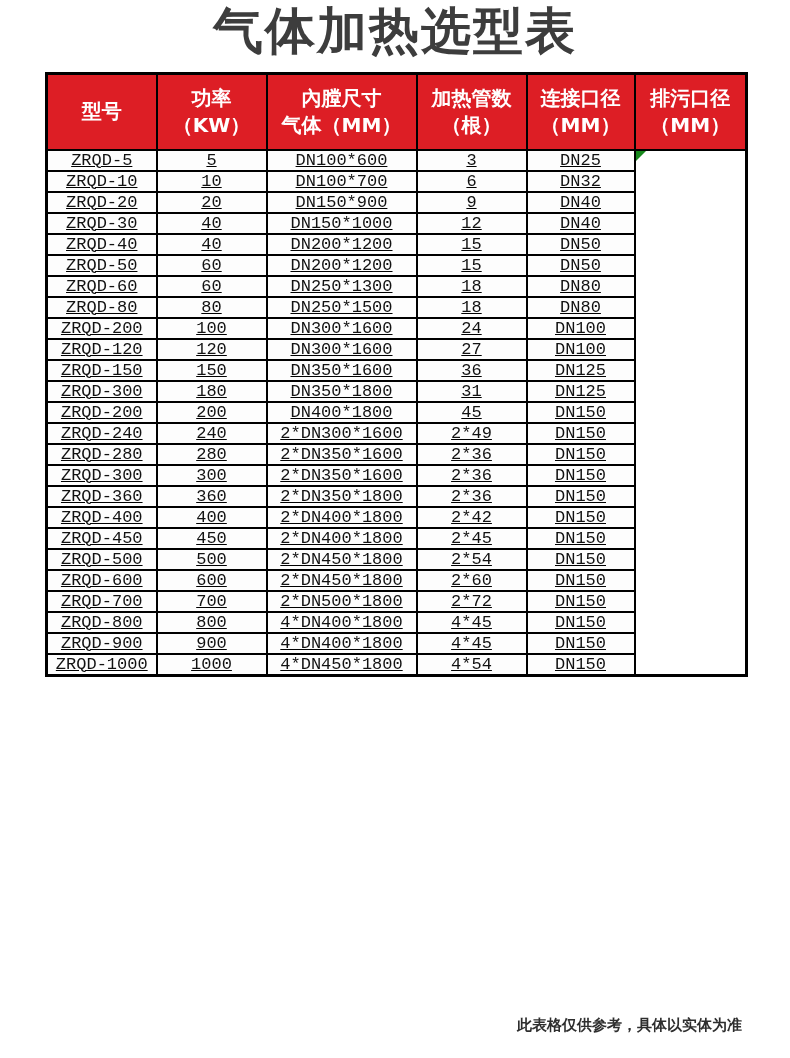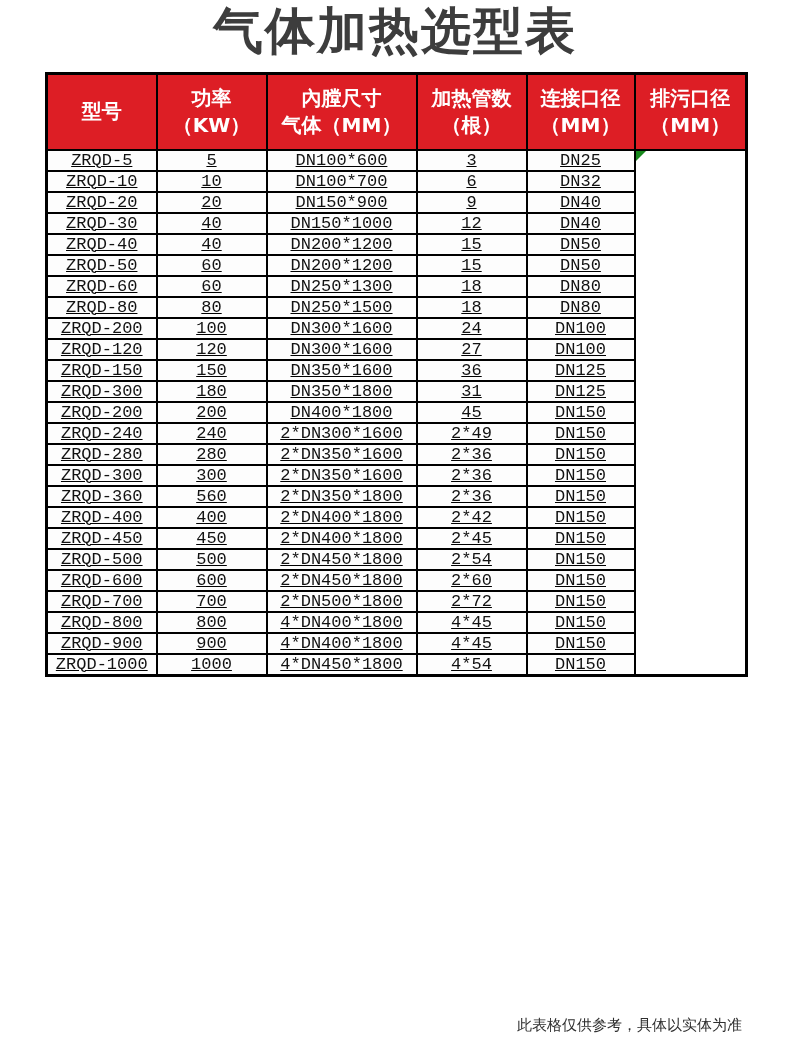--- a/index.html
+++ b/index.html
@@ -66,21 +66,21 @@
     width: 0;
     height: 0;
     border-top: 10px solid var(--marker-green, #17881c);
     border-right: 10px solid transparent;
   }
   .footnote {
     position: absolute;
     top: 1016px;
     right: 48px;
     font-size: 15px;
-    font-weight: normal;
+    font-weight: bold;
     color: #2e2e2e;
     white-space: nowrap;
   }
   
   col.c-model { width: 110px; }
   col.c-power { width: 110px; }
   col.c-chamber { width: 150px; }
   col.c-tubes { width: 110px; }
   col.c-connection { width: 108px; }
   col.c-drain { width: 112px; }
@@ -220,21 +220,21 @@
       </tr>
       <tr>
         <td>ZRQD-300</td>
         <td>300</td>
         <td>2*DN350*1600</td>
         <td>2*36</td>
         <td>DN150</td>
       </tr>
       <tr>
         <td>ZRQD-360</td>
-        <td>560</td>
+        <td>360</td>
         <td>2*DN350*1800</td>
         <td>2*36</td>
         <td>DN150</td>
       </tr>
       <tr>
         <td>ZRQD-400</td>
         <td>400</td>
         <td>2*DN400*1800</td>
         <td>2*42</td>
         <td>DN150</td>

